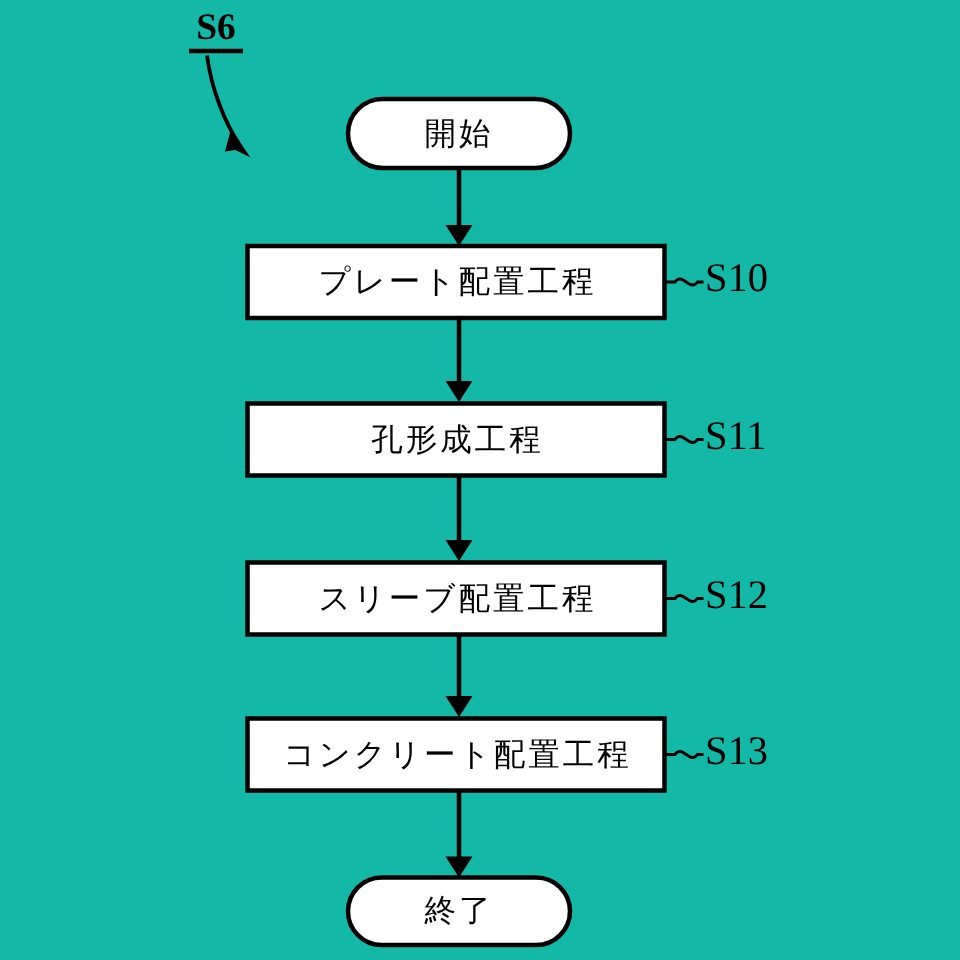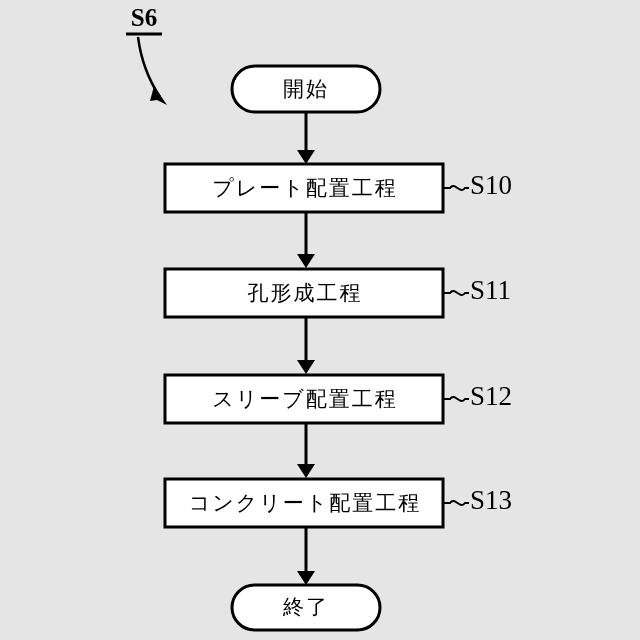--- a/index.html
+++ b/index.html
@@ -7,21 +7,21 @@
     padding: 0;
     background: #ffffff;
   }
   body {
     font-family: "Liberation Sans", sans-serif;
   }
   #canvas {
     position: relative;
     width: 640px;
     height: 640px;
-    background: #e5e5e5;
+    background: #14b8a6;
     overflow: hidden;
   }
   svg#diagram {
     position: absolute;
     left: 0;
     top: 0;
     width: 640px;
     height: 640px;
   }
   .node-text {

